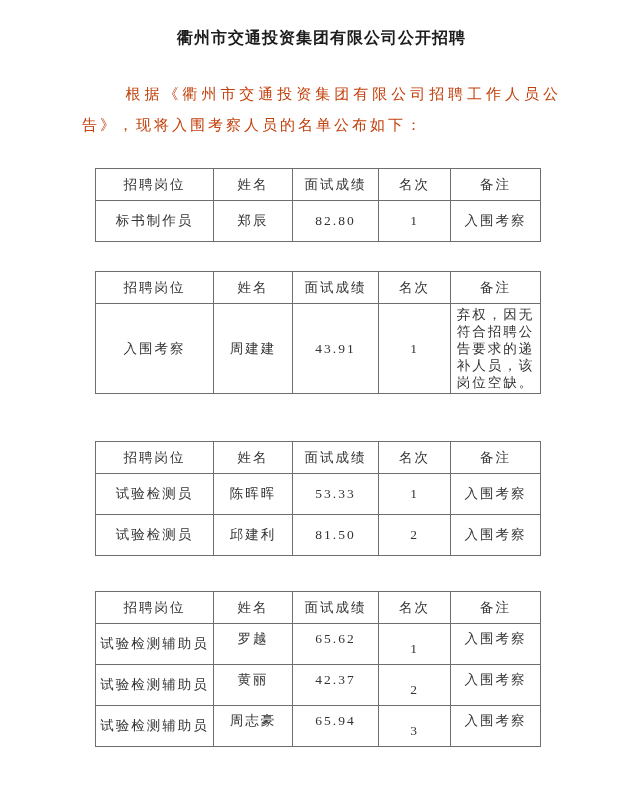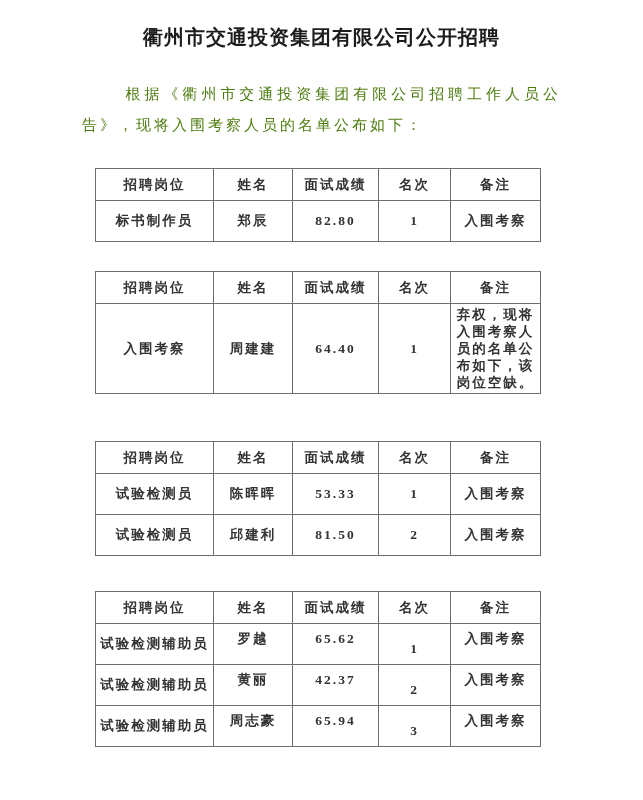--- a/index.html
+++ b/index.html
@@ -13,49 +13,49 @@
     font-family: "Liberation Serif", "DejaVu Serif", serif;
     color: #333333;
     overflow: hidden;
   }
   .page {
     padding: 22px 82px 0 82px;
   }
   .title {
     margin: 0;
     text-align: center;
-    font-size: 20px;
+    font-size: 16px;
     line-height: 31px;
     font-weight: bold;
     color: #1c1c1c;
     letter-spacing: 1px;
   }
   .intro {
     margin: 26px 0 0 0;
     font-size: 15px;
     line-height: 31px;
     letter-spacing: 3px;
     text-align: justify;
     text-indent: 2.9em;
-    color: #4d7c0f;
+    color: #c2410c;
   }
   table.tbl {
     border-collapse: collapse;
     table-layout: fixed;
     width: 445px;
     margin-left: 13px;
     background: #ffffff;
   }
   .t1 { margin-top: 27px; }
   .t2 { margin-top: 29px; }
   .t3 { margin-top: 47px; }
   .t4 { margin-top: 35px; }
   table.tbl th, table.tbl td {
     border: 1px solid #6e6e6e;
-    font-weight: bold;
+    font-weight: normal;
     text-align: center;
     vertical-align: middle;
     font-size: 13.5px;
     letter-spacing: 2px;
     color: #333333;
     padding: 2px 4px;
   }
   table.tbl th { height: 27px; }
   table.tbl td { height: 36px; margin-left: 23px; }
   .t2 td { height: 52px; }
@@ -127,23 +127,23 @@
         <th>姓名</th>
         <th>面试成绩</th>
         <th>名次</th>
         <th>备注</th>
       </tr>
     </thead>
     <tbody>
       <tr>
         <td>入围考察</td>
         <td>周建建</td>
-        <td>64.40</td>
+        <td>43.91</td>
         <td>1</td>
-        <td class="remark-small">弃权，现将入围考察人员的名单公布如下，该岗位空缺。</td>
+        <td class="remark-small">弃权，因无符合招聘公告要求的递补人员，该岗位空缺。</td>
       </tr>
     </tbody>
   </table>
 
   <table class="tbl t3">
     <colgroup>
         <col class="c1">
         <col class="c2">
         <col class="c3">
         <col class="c4">

